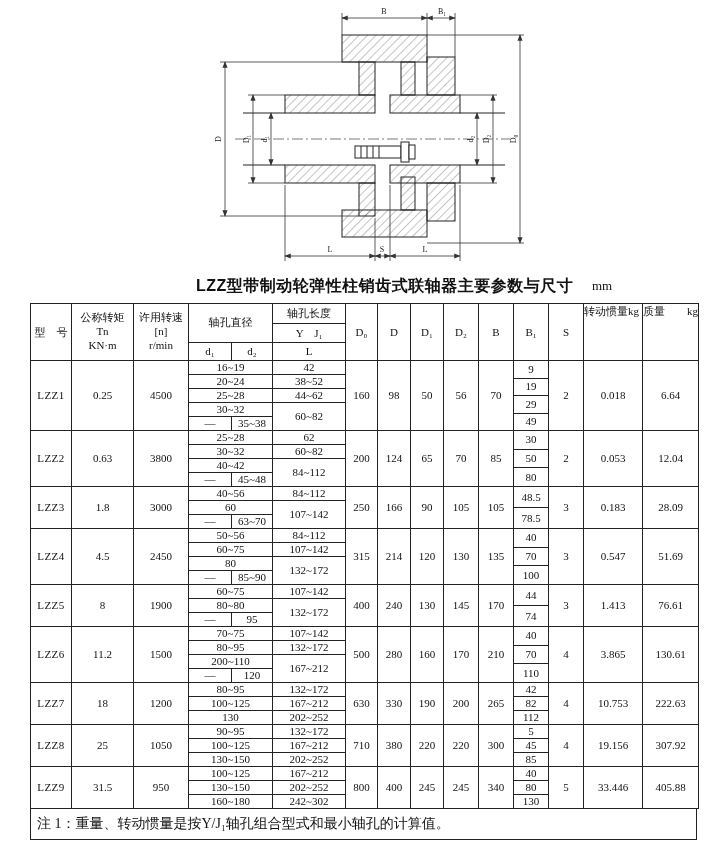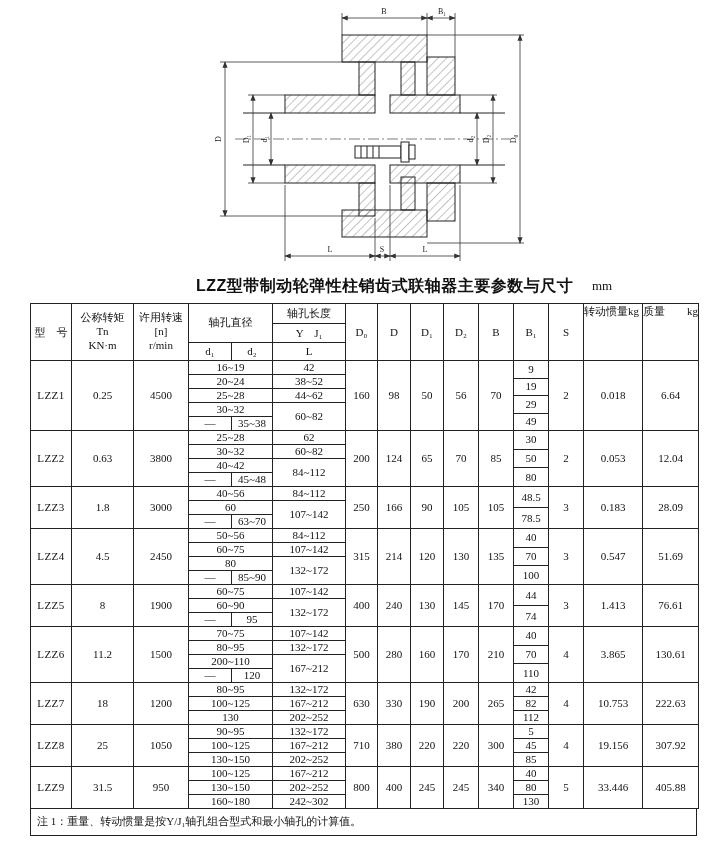--- a/index.html
+++ b/index.html
@@ -29,21 +29,21 @@
   thead .stack div{line-height:1.25;}
   thead .spread{display:flex;flex-direction:row;justify-content:space-between;height:52px;padding:2px 0;}
   tbody td{height:13px;}
   td.model{letter-spacing:.5px;}
   td.b1td{padding:0;vertical-align:top;}
   .b1stack{display:flex;flex-direction:column;width:100%;}
   .b1item{flex:1;display:flex;align-items:center;justify-content:center;
           border-bottom:1px solid #222;}
   .b1item:last-child{border-bottom:none;}
   
-  .notes{border:1px solid #222;border-top:none;font-size:11px;line-height:1.5;
+  .notes{border:1px solid #222;border-top:none;font-size:14px;line-height:1.5;
          padding:4px 6px 5px 6px;}
   .note-line2{padding-left:27px;}
   svg text{font-family:"Liberation Serif","DejaVu Serif",serif;fill:#222;}
 </style>
 </head>
 <body>
 
 <div class="page">
 
   <svg class="drawing" viewBox="0 0 335 268" xmlns="http://www.w3.org/2000/svg">
@@ -373,21 +373,21 @@
               <div class="b1stack" style="height: 41px;">
                 <div class="b1item">44</div>
                 <div class="b1item">74</div>
               </div>
             </td>
             <td rowspan="3">3</td>
             <td rowspan="3">1.413</td>
             <td rowspan="3">76.61</td>
           </tr>
           <tr>
-            <td colspan="2">60~90</td>
+            <td colspan="2">80~80</td>
             <td rowspan="2">132~172</td>
           </tr>
           <tr>
             <td>—</td>
             <td>95</td>
           </tr>
           <tr>
             <td rowspan="4" class="model">LZZ6</td>
             <td rowspan="4">11.2</td>
             <td rowspan="4">1500</td>

